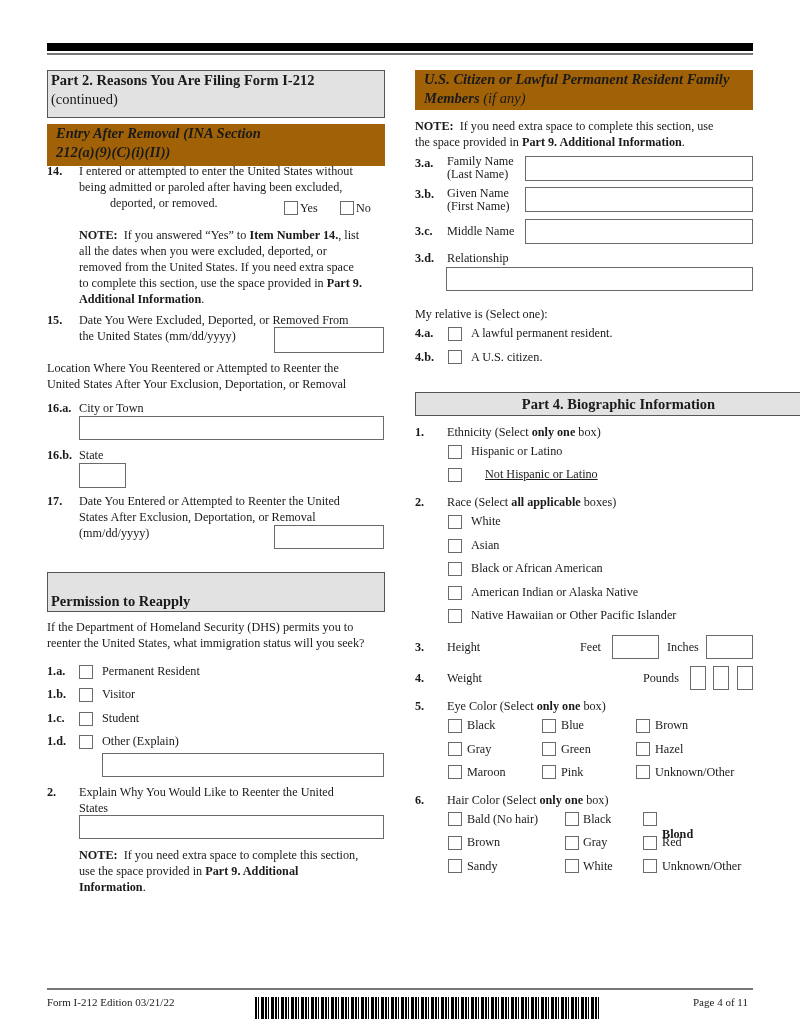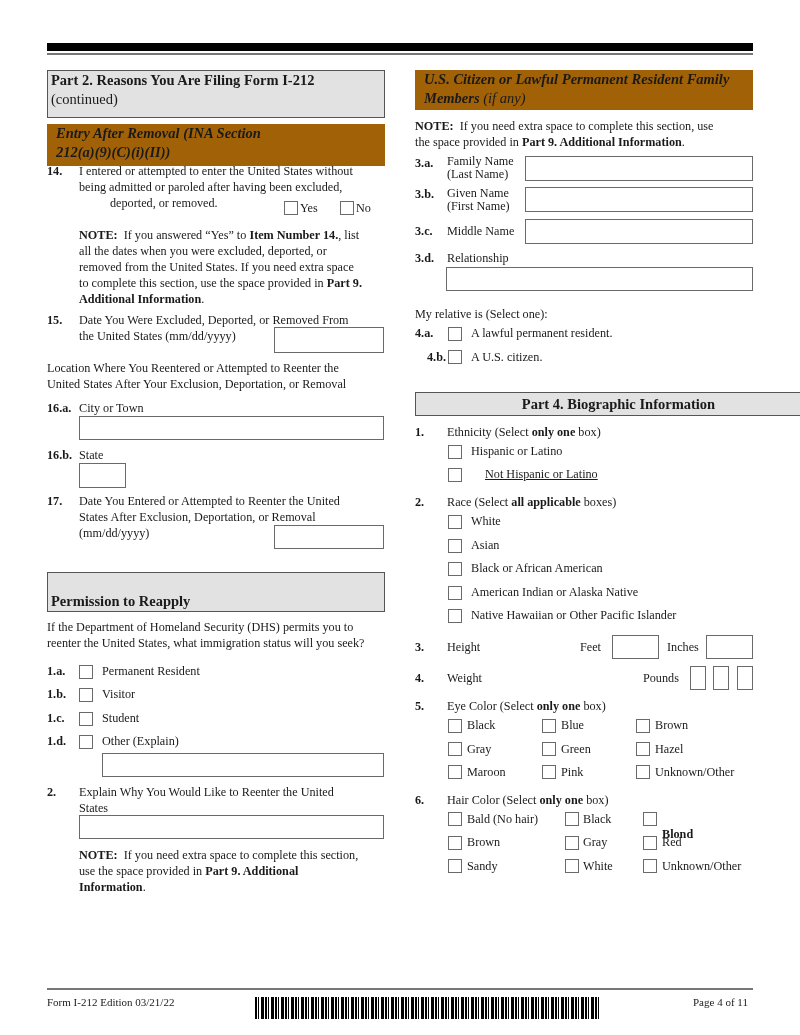--- a/index.html
+++ b/index.html
@@ -139,21 +139,21 @@
 <div class="box" style="left:525px;top:219px;width:228px;height:25px;"></div>
 
 <span class="num" style="left:415px;top:251px;">3.d.</span>
 <span class="txt" style="left:447px;top:250px;">Relationship</span>
 <div class="box" style="left:446px;top:267px;width:307px;height:24px;"></div>
 
 <span class="txt" style="left:415px;top:306px;">My relative is (Select one):</span>
 <span class="num" style="left:415px;top:326px;">4.a.</span>
 <div class="cb" style="left:448px;top:327px;"></div>
 <span class="txt" style="left:471px;top:325px;">A lawful permanent resident.</span>
-<span class="num" style="left:415px;top:350px;margin-left:12px;">4.b.</span>
+<span class="num" style="left:415px;top:350px;">4.b.</span>
 <div class="cb" style="left:448px;top:350px;"></div>
 <span class="txt" style="left:471px;top:349px;">A U.S. citizen.</span>
 
 <div class="abs part-hdr" style="left:415px;top:392px;width:407px;height:24px;line-height:22px;text-align:center;">
   <span>Part 4.  Biographic Information</span>
 </div>
 
 <span class="num" style="left:415px;top:425px;">1.</span>
 <span class="txt" style="left:447px;top:424px;"><span>Ethnicity (Select </span><b>only one</b><span> box)</span></span>
 <div class="cb" style="left:448px;top:445px;"></div>

